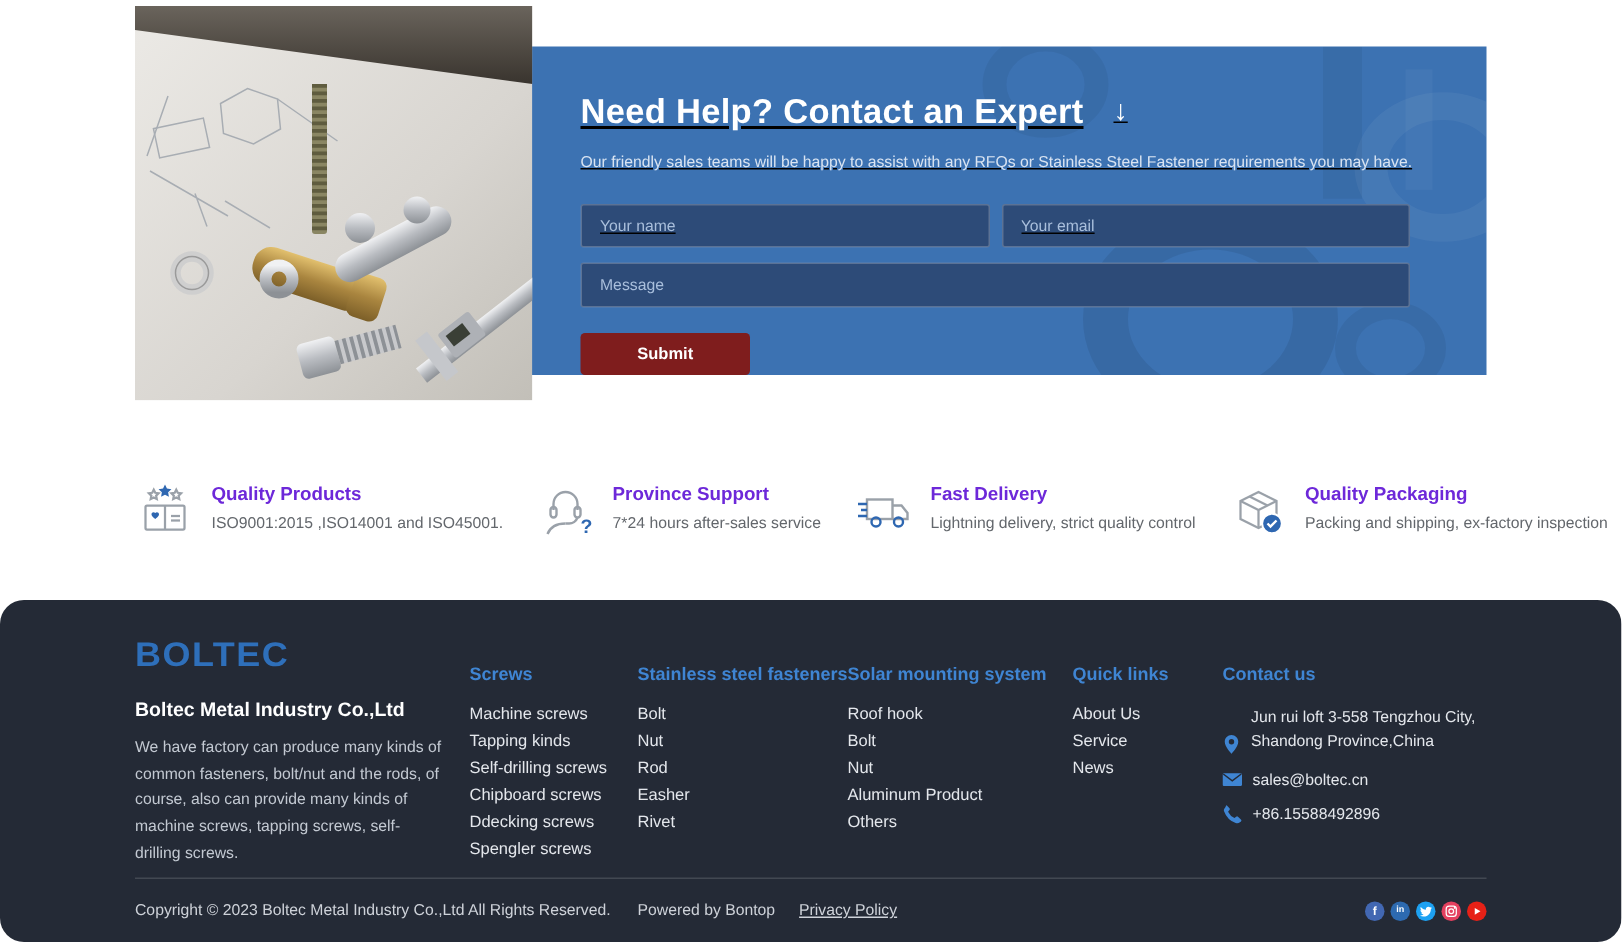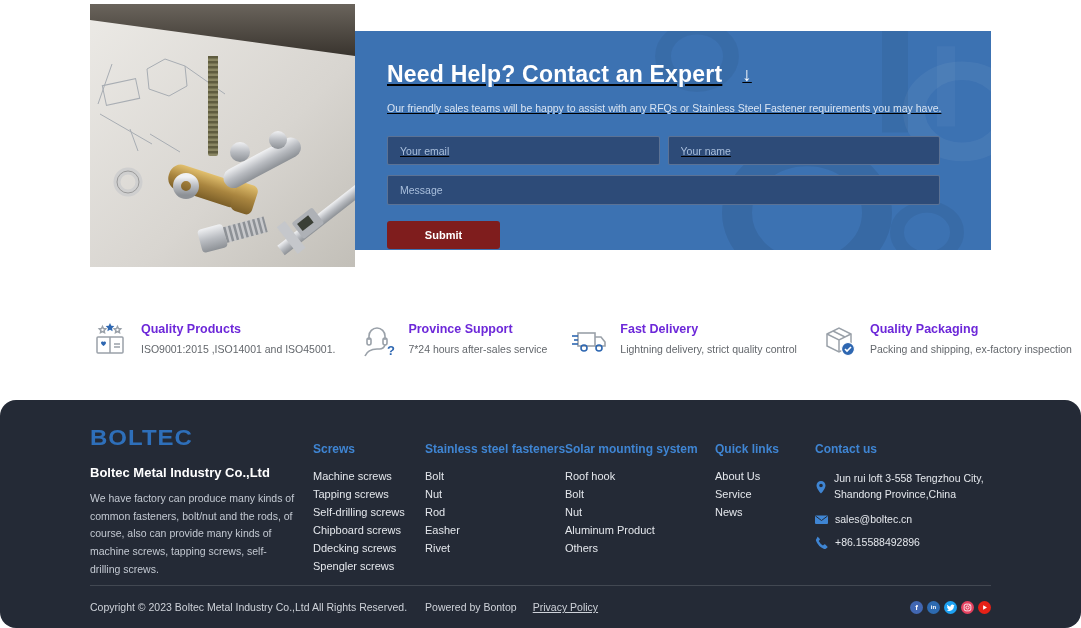--- a/index.html
+++ b/index.html
@@ -50,21 +50,21 @@
           transform:scaleY(.95); transform-origin:left top; }
   .company-name { font-size:13px; font-weight:bold; margin:13px 0 10px; }
   .company-desc { font-size:10.5px; color:#c3c9d2; line-height:1.68; width:206px; }
   .fcol-h { color:#3f85d3; font-weight:bold; font-size:12px; margin:18px 0 14px;
             white-space:nowrap; }
   .flink { display:block; color:#e4e7ec; font-size:11px; text-decoration:none;
            margin-bottom:6px; cursor:pointer; white-space:nowrap; }
   .col-screws { width:112px; } .col-ssf { width:140px; } .col-solar { width:150px; }
   .col-quick { width:100px; } .col-contact { width:176px; }
   .c-row { display:flex; gap:7px; font-size:10.5px; color:#e4e7ec; margin-bottom:9px;
-           align-items:center; }
+           align-items:flex-end; }
   .c-row svg { flex:0 0 auto; margin-top:1px; }
   .addr span { display:block; line-height:1.55; white-space:nowrap; }
   .c-link { color:#e4e7ec; text-decoration:none; cursor:pointer; white-space:nowrap; }
 
   .bottom-bar { border-top:1px solid rgba(255,255,255,.14); height:43px;
                 display:flex; align-items:center; font-size:10.5px; color:#ced2d9; }
   .powered { margin-left:18px; }
   .privacy { margin-left:16px; color:#ced2d9; text-decoration:underline; cursor:pointer; }
   .socials { margin-left:auto; display:flex; gap:4px; }
   .soc { width:13px; height:13px; border-radius:50%; display:flex; align-items:center;
@@ -87,22 +87,22 @@
 
     <div class="panel-inner">
       <div class="h-title-row">
         <span class="h-title">Need Help? Contact an Expert</span>
         <span class="h-arrow">↓</span>
       </div>
       <div class="h-sub">Our friendly sales teams will be happy to assist with any RFQs or Stainless Steel Fastener requirements you may have.</div>
 
       <div class="form">
         <div class="form-row">
+          <input class="inp" type="text" placeholder="Your name" style="">
           <input class="inp" type="text" placeholder="Your email" style="">
-          <input class="inp" type="text" placeholder="Your name" style="">
         </div>
         <textarea class="msg" placeholder="Message" style=""></textarea>
         <button class="submit">Submit</button>
       </div>
     </div>
   </div>
 
   <div class="hero-image">
     <svg viewBox="0 0 265 263" width="265" height="263">
       <defs>
@@ -253,21 +253,21 @@
 
     <div class="brand">
       <div class="logo">BOLTEC</div>
       <div class="company-name">Boltec Metal Industry Co.,Ltd</div>
       <div class="company-desc">We have factory can produce many kinds of common fasteners, bolt/nut and the rods, of course, also can provide many kinds of machine screws, tapping screws, self-drilling screws.</div>
     </div>
 
     <div class="col-screws">
       <div class="fcol-h">Screws</div>
       <a class="flink">Machine screws</a>
-      <a class="flink">Tapping screws</a>
+      <a class="flink">Tapping kinds</a>
       <a class="flink">Self-drilling screws</a>
       <a class="flink">Chipboard screws</a>
       <a class="flink">Ddecking screws</a>
       <a class="flink">Spengler screws</a>
     </div>
 
     <div class="col-ssf">
       <div class="fcol-h">Stainless steel fasteners</div>
       <a class="flink">Bolt</a>
       <a class="flink">Nut</a>

